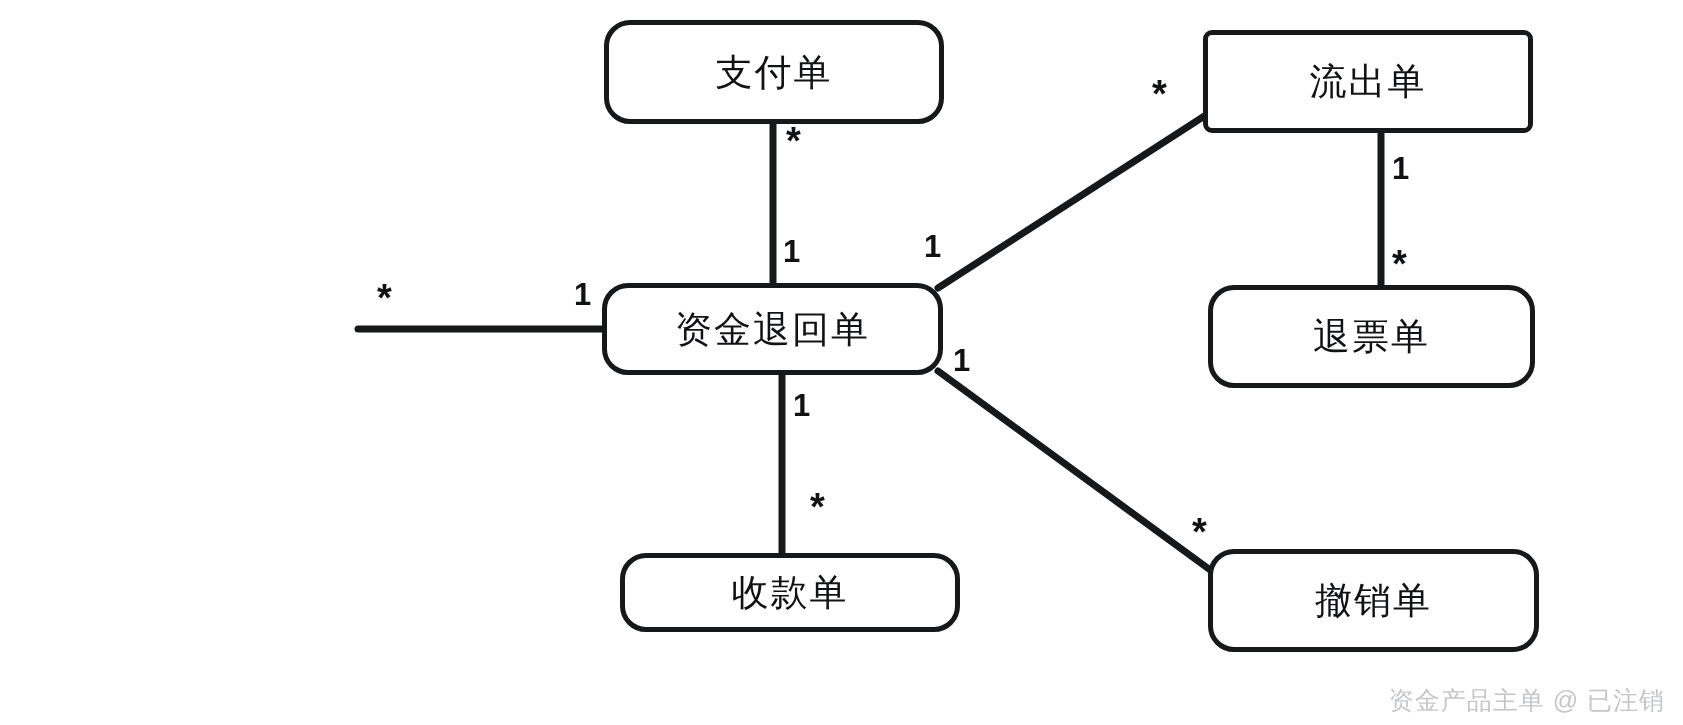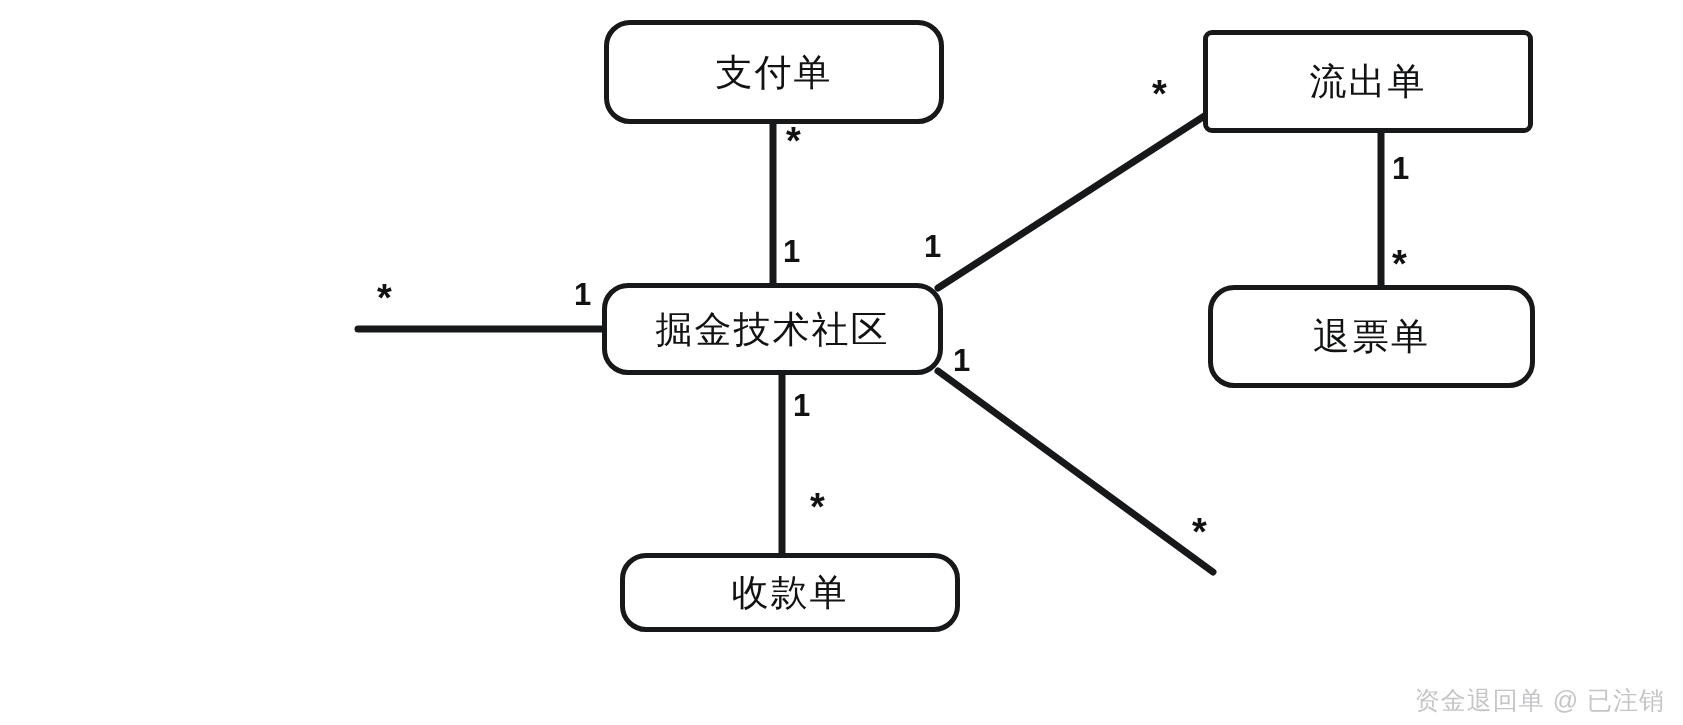--- a/index.html
+++ b/index.html
@@ -93,45 +93,48 @@
   <div class="node-box" style="left:604px; top:20px; width:340px; height:104px;">
     <span class="node-label">支付单</span>
   </div>
 
   <div class="node-box" style="left:1203px; top:30px; width:330px; height:103px;border-radius:9px;">
     <span class="node-label">流出单</span>
   </div>
 
 
   <div class="node-box" style="left:602px; top:283px; width:341px; height:92px;">
-    <span class="node-label">掘金技术社区</span>
+    <span class="node-label">资金退回单</span>
   </div>
 
   <div class="node-box" style="left:1208px; top:285px; width:327px; height:103px;">
     <span class="node-label">退票单</span>
   </div>
 
   <div class="node-box" style="left:620px; top:553px; width:340px; height:79px;">
     <span class="node-label">收款单</span>
   </div>
 
+  <div class="node-box" style="left:1208px; top:549px; width:331px; height:103px;">
+    <span class="node-label">撤销单</span>
+  </div>
 
   <span class="mult star" style="left:786px; top:122px;">*</span>
   <span class="mult" style="left:783px; top:236px;">1</span>
 
   <span class="mult star" style="left:377px; top:279px;">*</span>
   <span class="mult" style="left:574px; top:279px;">1</span>
 
   <span class="mult star" style="left:1152px; top:75px;">*</span>
   <span class="mult" style="left:924px; top:231px;">1</span>
 
   <span class="mult" style="left:1392px; top:153px;">1</span>
   <span class="mult star" style="left:1392px; top:245px;">*</span>
 
   <span class="mult" style="left:953px; top:345px;">1</span>
   <span class="mult star" style="left:1192px; top:513px;">*</span>
 
   <span class="mult" style="left:793px; top:390px;">1</span>
   <span class="mult star" style="left:810px; top:488px;">*</span>
 
-  <div id="watermark">资金退回单 @ 已注销</div>
+  <div id="watermark">资金产品主单 @ 已注销</div>
 
 </div>
 
 </body></html>

